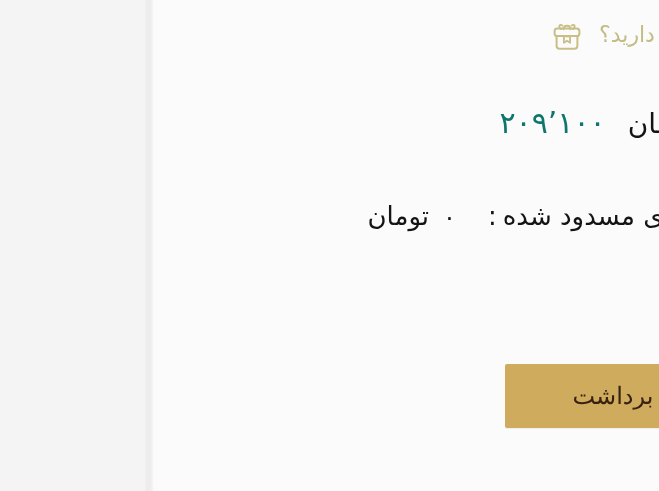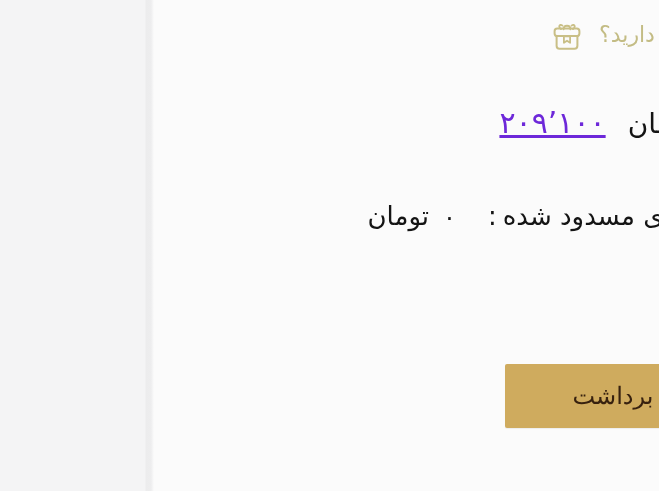--- a/index.html
+++ b/index.html
@@ -77,24 +77,23 @@
     top: 104px;
     right: 48px;
     display: flex;
     flex-direction: row;
     align-items: baseline;
     gap: 22px;
     white-space: nowrap;
   }
   .balance-amount {
     font-size: 30px;
-    color: #6d28d9;
+    color: #0f766e;
     line-height: 1.25;
     letter-spacing: 0.5px;
-    text-decoration: underline;
   }
   .balance-unit {
     font-size: 28px;
     color: #141414;
     line-height: 1.25;
   }
 
   
   .blocked-row {
     position: absolute;

